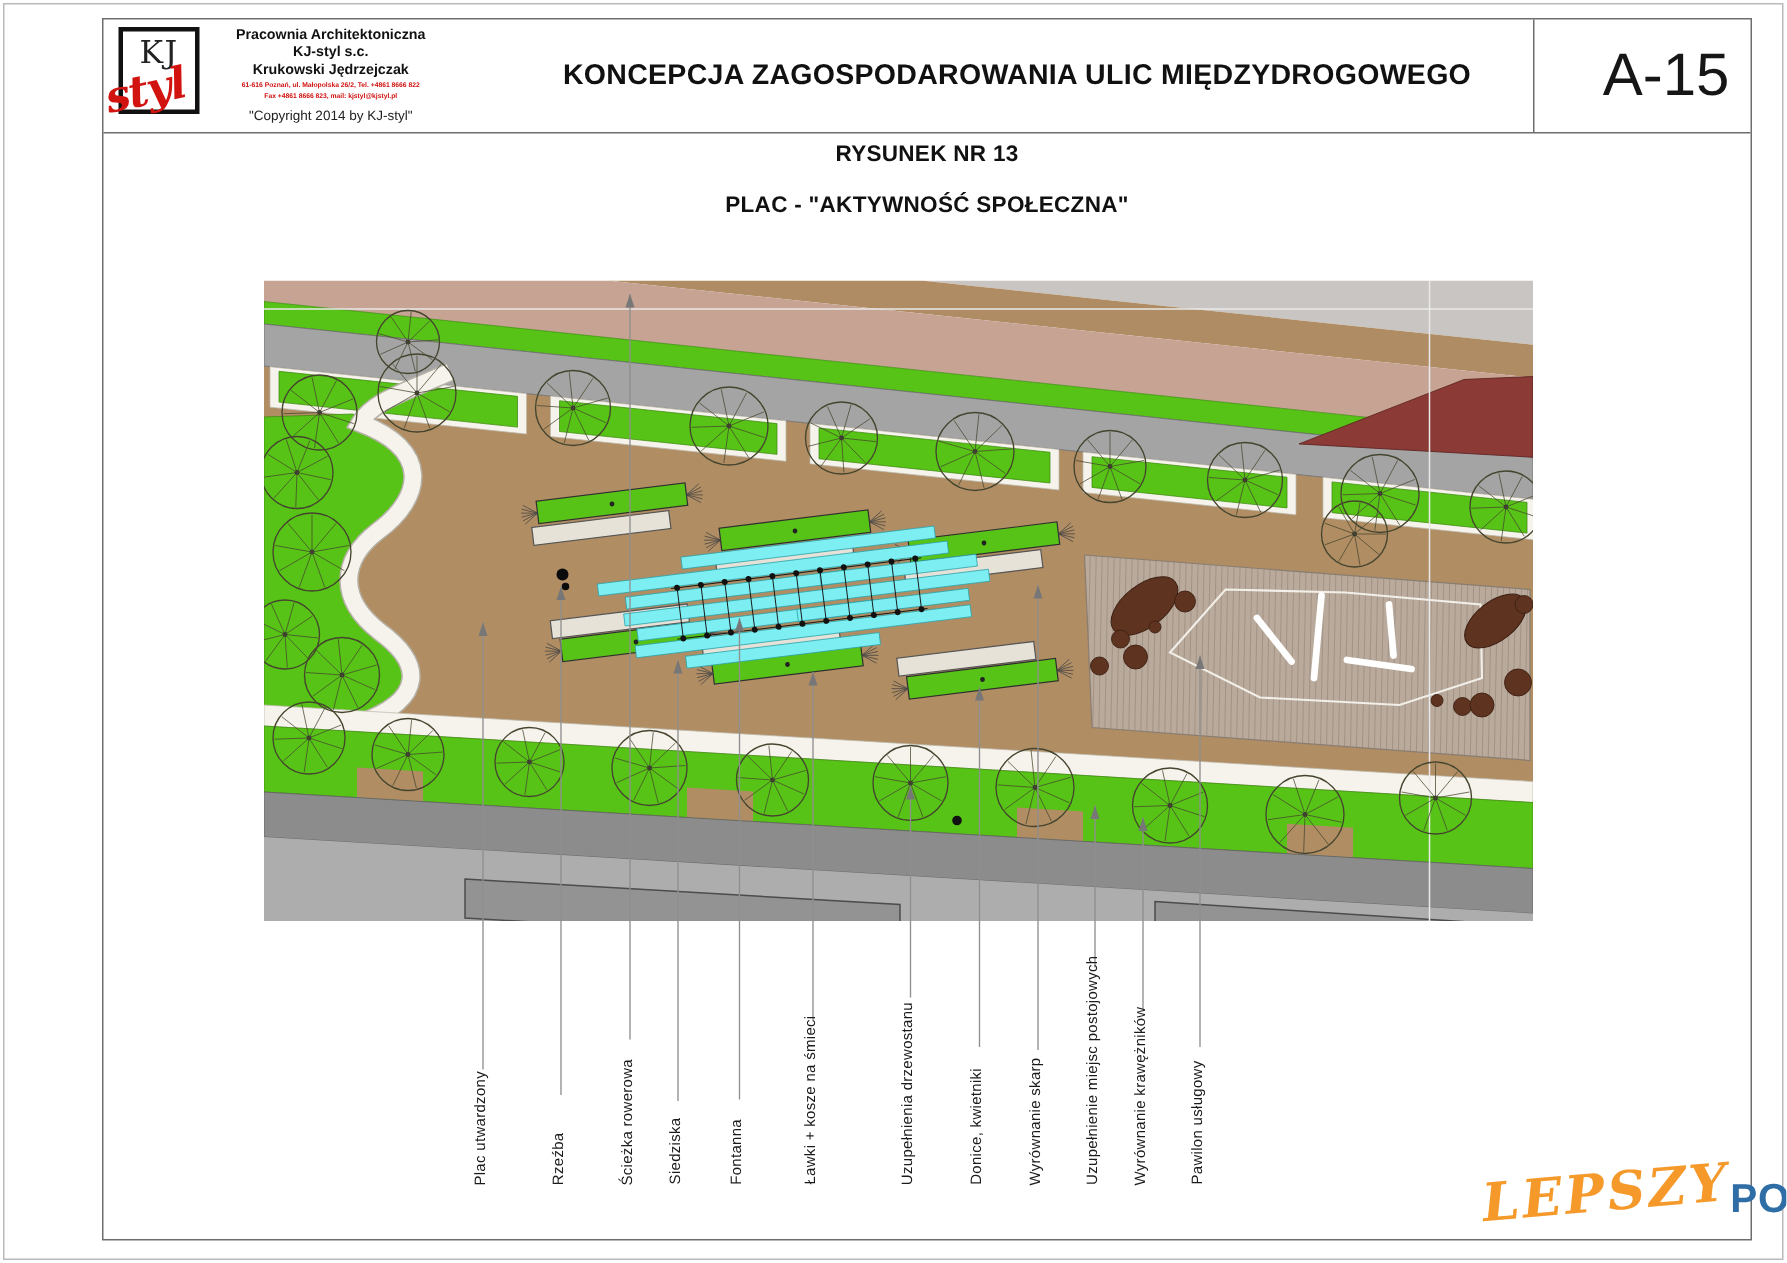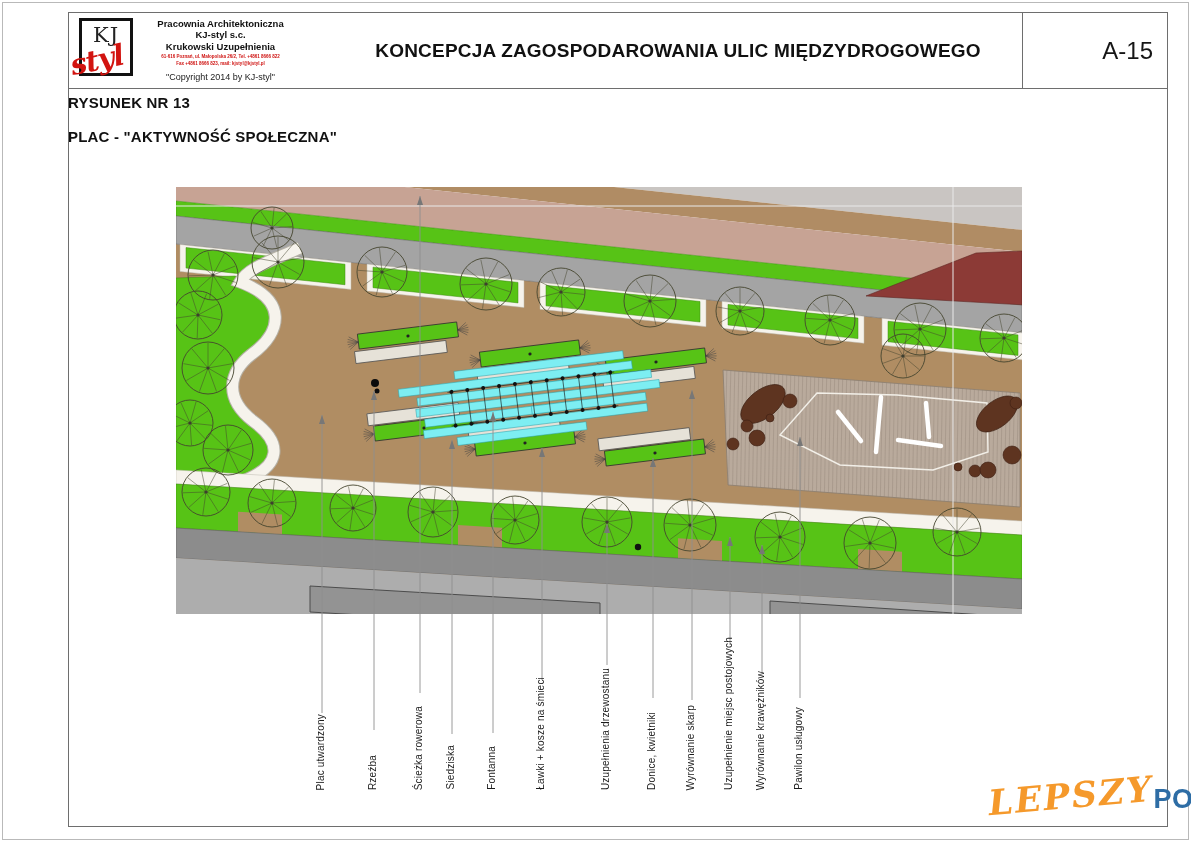--- a/index.html
+++ b/index.html
@@ -13,22 +13,22 @@
   .logo-kj{position:absolute;left:0;right:0;top:2px;text-align:center;font-family:"DejaVu Serif",serif;font-size:21px;letter-spacing:1px;color:#222;}
   .logo-styl{position:absolute;left:-12px;top:22px;font-family:"DejaVu Serif",serif;font-style:italic;font-weight:bold;
              font-size:29px;color:#d21410;transform:rotate(-12deg);letter-spacing:-1px;}
   .company{position:absolute;left:59px;top:5px;width:185px;text-align:center;line-height:1.2;}
   .company .l1{font-size:9.5px;font-weight:bold;}
   .company .addr{font-size:4.5px;line-height:1.15;color:#cf1210;font-weight:bold;margin-top:2px;}
   .company .copy{font-size:9px;margin-top:5px;color:#222;}
   .title-cell{flex:1;display:flex;flex-direction:column;justify-content:center;align-items:center;text-align:center;}
   .title-cell .t{font-size:19px;font-weight:bold;line-height:1.25;letter-spacing:0.2px;}
   .a15-cell{width:145px;flex:none;border-left:1px solid #6e6e6e;box-sizing:border-box;display:flex;align-items:center;justify-content:flex-end;padding-right:14px;}
-  .a15{font-size:24px;color:#161616;}
-  .sub1,.sub2{position:absolute;left:68px;width:1100px;text-align:left;font-weight:bold;font-size:15px;letter-spacing:0.2px;}
+  .a15{font-size:40px;color:#161616;}
+  .sub1,.sub2{position:absolute;left:68px;width:1100px;text-align:center;font-weight:bold;font-size:15px;letter-spacing:0.2px;}
   .sub1{top:94px;}
   .sub2{top:128px;}
   svg.plan{position:absolute;left:0;top:0;z-index:1;}
   .labels{position:absolute;left:0;top:0;width:1191px;height:842px;z-index:2;pointer-events:none;}
   .vlabel{position:absolute;bottom:52px;writing-mode:vertical-rl;transform:rotate(180deg);
           font-size:10px;color:#1b1b1b;white-space:nowrap;letter-spacing:0.2px;}
   .watermark{position:absolute;left:988px;top:778px;z-index:3;display:flex;align-items:flex-end;}
   .wm1{font-family:"DejaVu Serif",serif;font-style:italic;font-weight:bold;font-size:35px;color:#f5992b;
        transform:rotate(-5deg);letter-spacing:2px;line-height:1;}
   .wm2{font-weight:bold;font-size:27px;color:#2e6da5;line-height:1.05;letter-spacing:0.5px;}
@@ -42,21 +42,21 @@
   <div class="frame">
     <div class="header">
       <div class="logo-cell">
         <div class="logo-box">
           <div class="logo-kj">KJ</div>
           <div class="logo-styl">styl</div>
         </div>
         <div class="company">
           <div class="l1">Pracownia Architektoniczna</div>
           <div class="l1">KJ-styl s.c.</div>
-          <div class="l1">Krukowski Uzupełnienia</div>
+          <div class="l1">Krukowski Jędrzejczak</div>
           <div class="addr">61-616 Poznań, ul. Małopolska 26/2, Tel. +4861 8666 822</div>
           <div class="addr">Fax +4861 8666 823, mail: kjstyl@kjstyl.pl</div>
           <div class="copy">"Copyright 2014 by KJ-styl"</div>
         </div>
       </div>
       <div class="title-cell">
         <div class="t">KONCEPCJA ZAGOSPODAROWANIA ULIC MIĘDZYDROGOWEGO</div>
       </div>
       <div class="a15-cell">
         <div class="a15">A-15</div>

